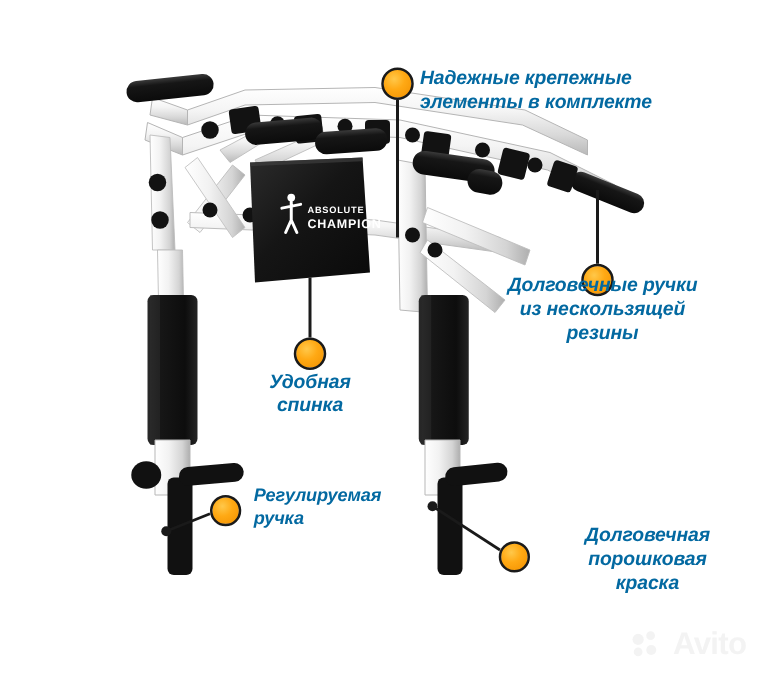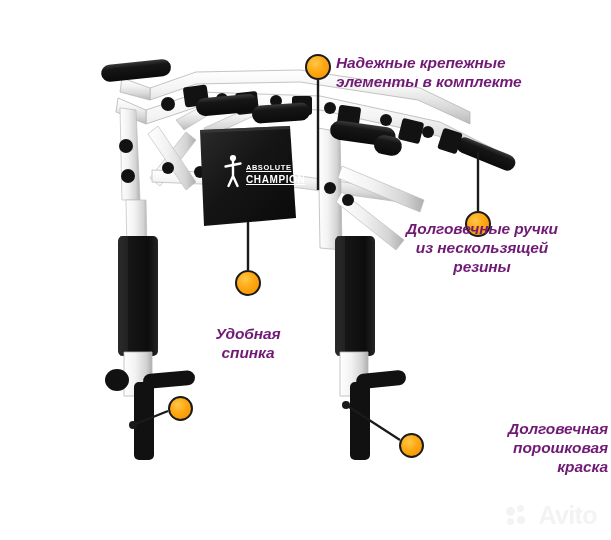--- a/index.html
+++ b/index.html
@@ -11,21 +11,21 @@
   }
   #stage{position:relative;width:611px;height:540px;background:#fff;overflow:hidden;}
 
   
   .prod{position:absolute;left:0;top:0;width:611px;height:540px;}
 
   .callout-label{
     position:absolute;
     font-weight:bold;
     font-style:italic;
-    color:#701a75;
+    color:#0369a1;
     line-height:1.24;
     letter-spacing:-0.1px;
     white-space:pre-line;
   }
   .dot{
     position:absolute;
     border-radius:50%;
     background:radial-gradient(circle at 38% 33%,#ffc84a 0%,#ffa914 42%,#f29000 100%);
     border:2.5px solid #1a1a1a;
     box-sizing:border-box;
@@ -42,21 +42,21 @@
   .avito .m1{width:9px;height:9px;left:0;top:2px;background:#f2f2f2;}
   .avito .m2{width:7px;height:7px;left:11px;top:0px;background:#f2f2f2;}
   .avito .m3{width:7px;height:7px;left:1px;top:13px;background:#f2f2f2;}
   .avito .m4{width:8px;height:8px;left:11px;top:11px;background:#f2f2f2;}
   .avito .word{
     font-size:25px;font-weight:bold;color:#f2f2f2;
     letter-spacing:-0.6px;line-height:1;
   }
   .logo-plate-text{
     position:absolute;color:#fff;font-weight:bold;
-    letter-spacing:0.6px;line-height:1.12;text-decoration:underline;
+    letter-spacing:0.6px;line-height:1.12;
   }
 </style>
 </head>
 <body>
 
 <div id="stage">
 
   <svg class="prod" viewBox="0 0 611 540" width="611" height="540" xmlns="http://www.w3.org/2000/svg">
     <defs>
       <linearGradient id="steel" x1="0" y1="0" x2="0" y2="1">
@@ -188,27 +188,29 @@
   <div class="dot" style="left:305px;top:54px;width:26px;height:26px;"></div>
   <div class="callout-label" style="left:336px;top:53px;width:250px;font-size:15.5px;text-align:left;">Надежные крепежные
 элементы в комплекте</div>
 
   <div class="dot" style="left:465px;top:211px;width:26px;height:26px;"></div>
   <div class="callout-label" style="left:362px;top:219px;width:240px;font-size:15.5px;text-align:center;">Долговечные ручки
 из нескользящей
 резины</div>
 
   <div class="dot" style="left:235px;top:270px;width:26px;height:26px;"></div>
-  <div class="callout-label" style="left:178px;top:296px;width:140px;font-size:15.5px;text-align:center;margin-top:28px;">Удобная
+  <div class="callout-label" style="left:178px;top:296px;width:140px;font-size:15.5px;text-align:center;">Удобная
 спинка</div>
 
   <div class="dot" style="left:168px;top:396px;width:25px;height:25px;"></div>
+  <div class="callout-label" style="left:203px;top:389px;width:190px;font-size:14.5px;text-align:left;">Регулируемая
+ручка</div>
 
   <div class="dot" style="left:399px;top:433px;width:25px;height:25px;"></div>
-  <div class="callout-label" style="left:428px;top:419px;width:180px;font-size:15.5px;text-align:right;font-style:italic;">Долговечная
+  <div class="callout-label" style="left:428px;top:419px;width:180px;font-size:15.5px;text-align:center;font-style:italic;">Долговечная
 порошковая
 краска</div>
 
   <div class="avito">
     <span class="marks">
       <i class="m1"></i>
         <i class="m2"></i>
         <i class="m3"></i>
         <i class="m4"></i>
     </span>

